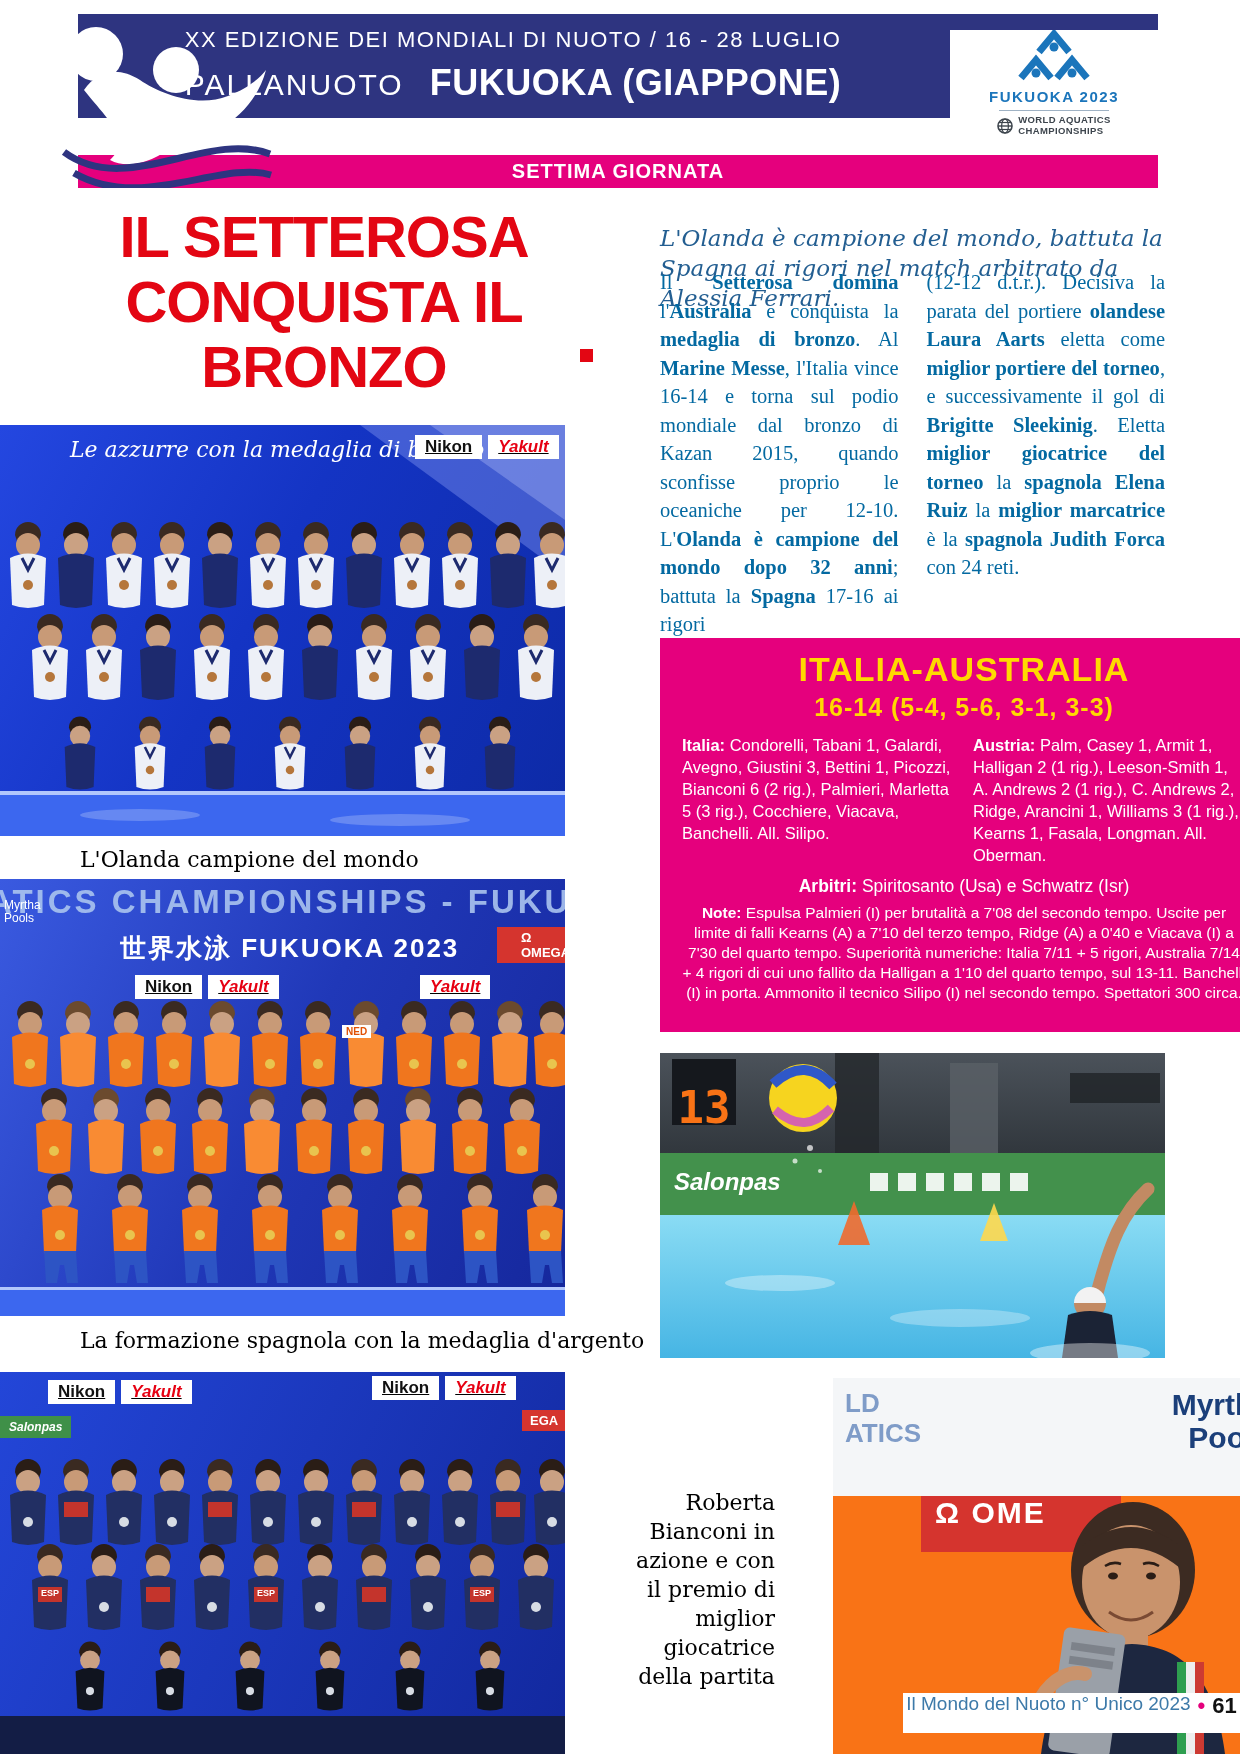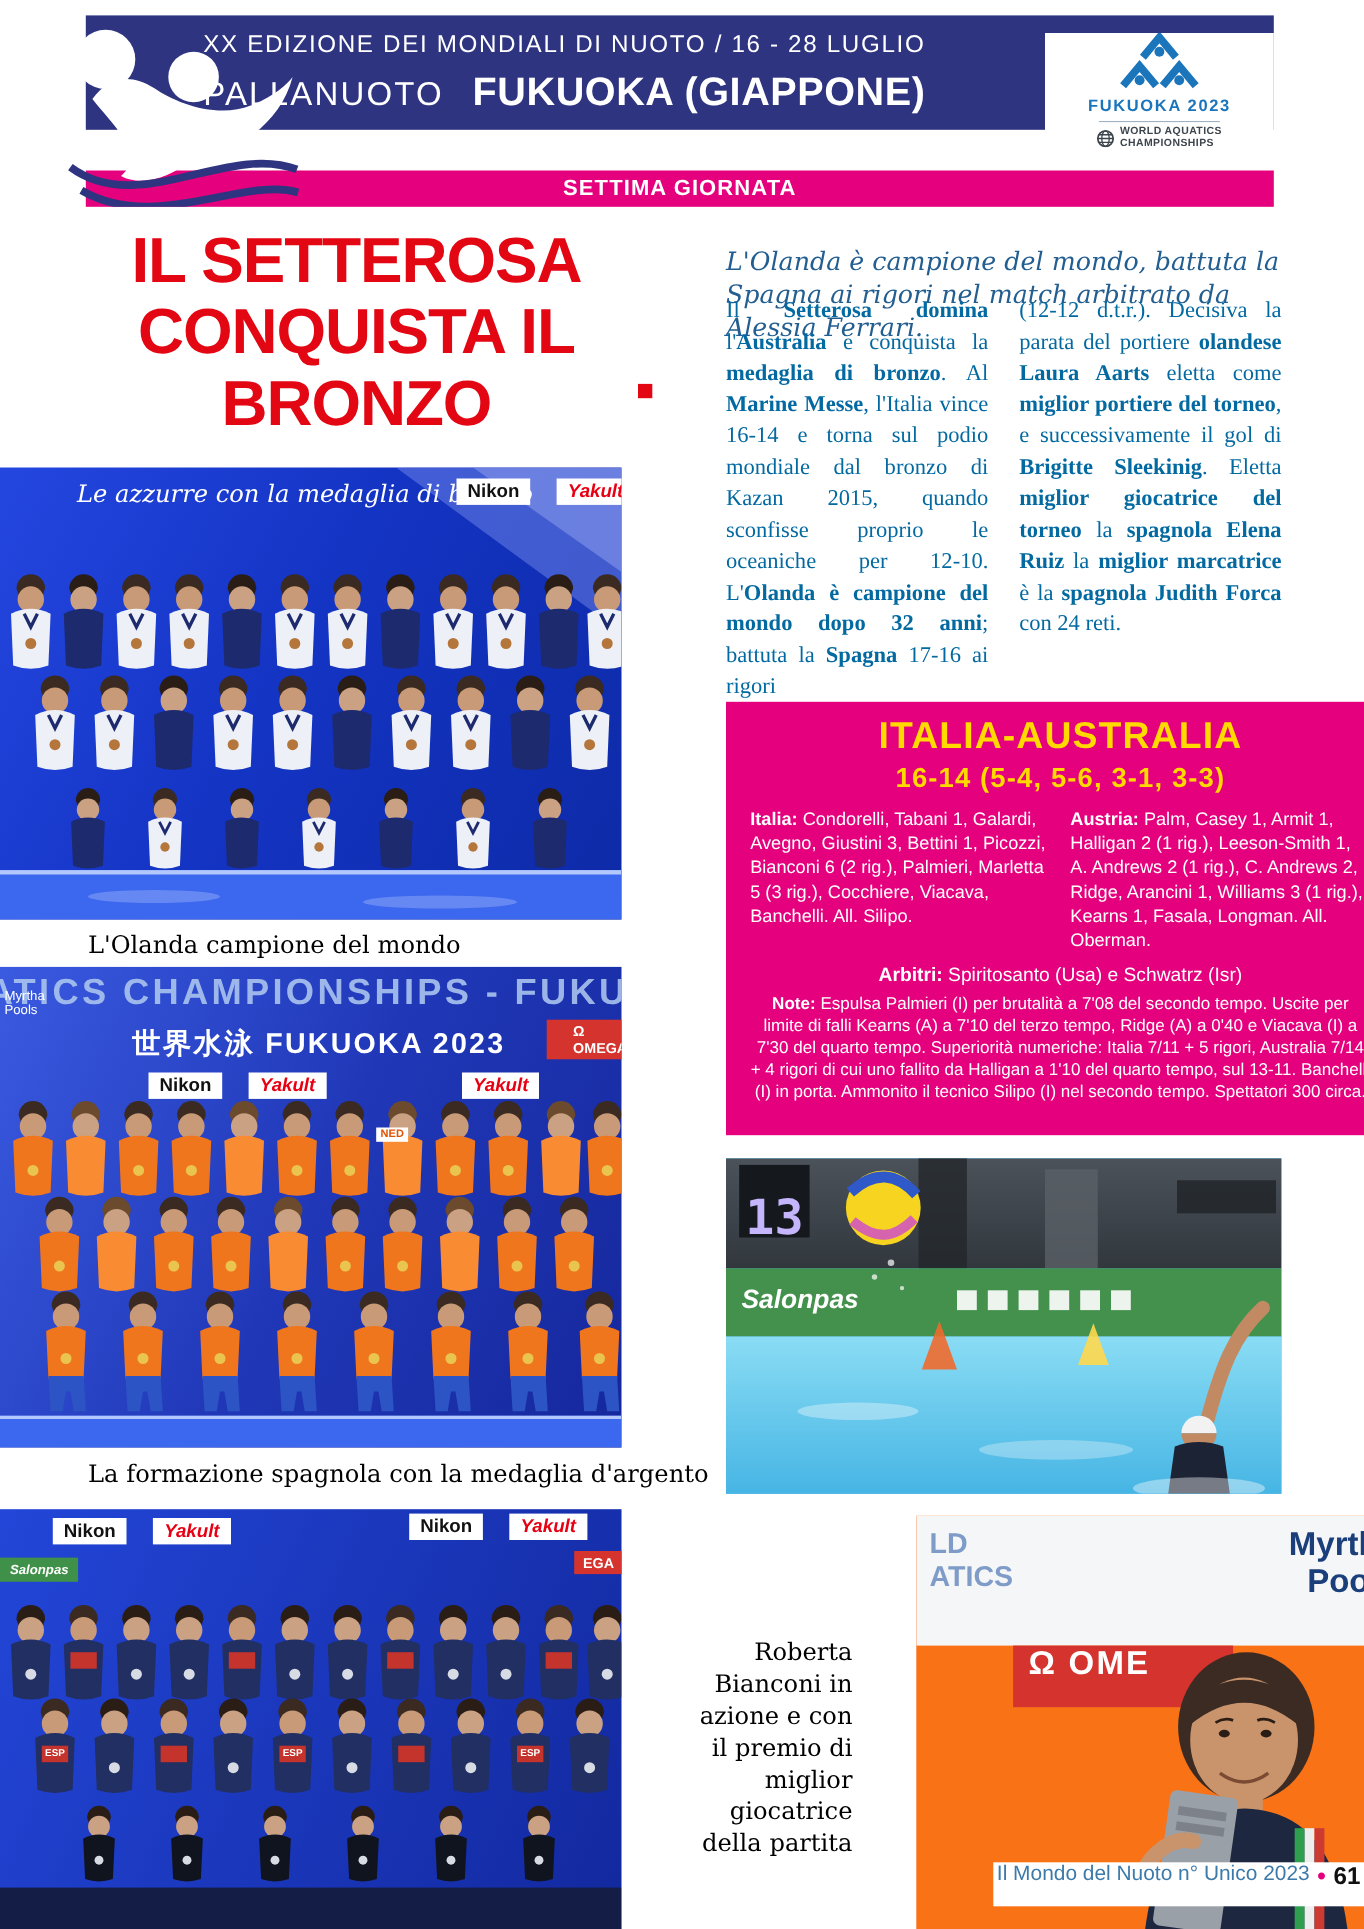--- a/index.html
+++ b/index.html
@@ -61,42 +61,42 @@
   .ph-svg{position:absolute;left:0;top:0;}
 
   .cap-overlay{position:absolute;left:70px;top:12px;color:#fff;z-index:3;
                font-family:"DejaVu Serif",serif;font-style:italic;font-size:22px;}
   .cap-black{position:absolute;font-family:"DejaVu Serif",serif;
              font-size:22px;color:#000;}
   .cap-gold{left:80px;top:847px;}
   .cap-silver{left:80px;top:1328px;}
   .cap-roberta{left:635px;top:1488px;width:140px;text-align:right;line-height:29px;}
 
-  .boards{position:absolute;display:flex;gap:24px;z-index:3;}
+  .boards{position:absolute;display:flex;gap:6px;z-index:3;text-decoration:underline;}
   .board{background:#fff;padding:2px 10px;font-size:17px;font-weight:700;}
   .board.nikon{color:#111;}
   .board.yakult{color:#e60012;font-style:italic;}
   .chip{position:absolute;z-index:3;font-weight:700;}
   .chip-omega{left:497px;top:48px;background:#d5342e;color:#fff;font-size:13px;padding:3px 24px;}
   .chip-myrtha{left:4px;top:20px;color:#fff;font-size:12px;line-height:13px;font-weight:400;}
   .chip-salonpas{left:0;top:44px;background:#3f9048;color:#fff;font-size:12px;font-style:italic;padding:4px 9px;}
   .chip-omega-frag{left:522px;top:38px;background:#d5342e;color:#fff;font-size:13px;padding:3px 8px;}
   .chip-ned{left:342px;top:146px;background:#fff;color:#e05206;font-size:10px;padding:1px 4px;}
   .ghost-title{position:absolute;left:-12px;top:4px;width:600px;white-space:nowrap;z-index:2;
                color:#aac4ef;opacity:.9;font-weight:700;font-size:33px;letter-spacing:3px;}
   .jp-title{position:absolute;left:120px;top:52px;z-index:2;color:#fff;font-weight:700;
             font-size:26px;letter-spacing:2px;}
 
   
   .act-stands{position:absolute;left:0;top:0;width:505px;height:100px;
               background:linear-gradient(#4b525a,#31373d);}
   .act-sil{position:absolute;background:#23272b;opacity:.8;}
   .act-scoreboard{position:absolute;left:12px;top:6px;width:64px;height:66px;background:#15181d;
                   display:flex;align-items:center;justify-content:center;z-index:2;}
-  .act-scoreboard span{color:#c4b5fd;font-family:"DejaVu Sans Mono",monospace;
+  .act-scoreboard span{color:#f97316;font-family:"DejaVu Sans Mono",monospace;
                        font-size:44px;font-weight:700;margin-top:30px;}
   .act-board{position:absolute;left:0;top:100px;width:505px;height:62px;background:#43914c;}
   .act-board .sal{position:absolute;left:14px;top:15px;color:#fff;font-weight:700;
                   font-style:italic;font-size:24px;}
   .jp-blocks{position:absolute;left:210px;top:20px;display:flex;gap:10px;}
   .jpb{width:18px;height:18px;background:#fff;opacity:.9;}
   .act-water{position:absolute;left:0;top:162px;width:505px;height:143px;
              background:linear-gradient(#8adcf4,#46b5e4);}
 
   

